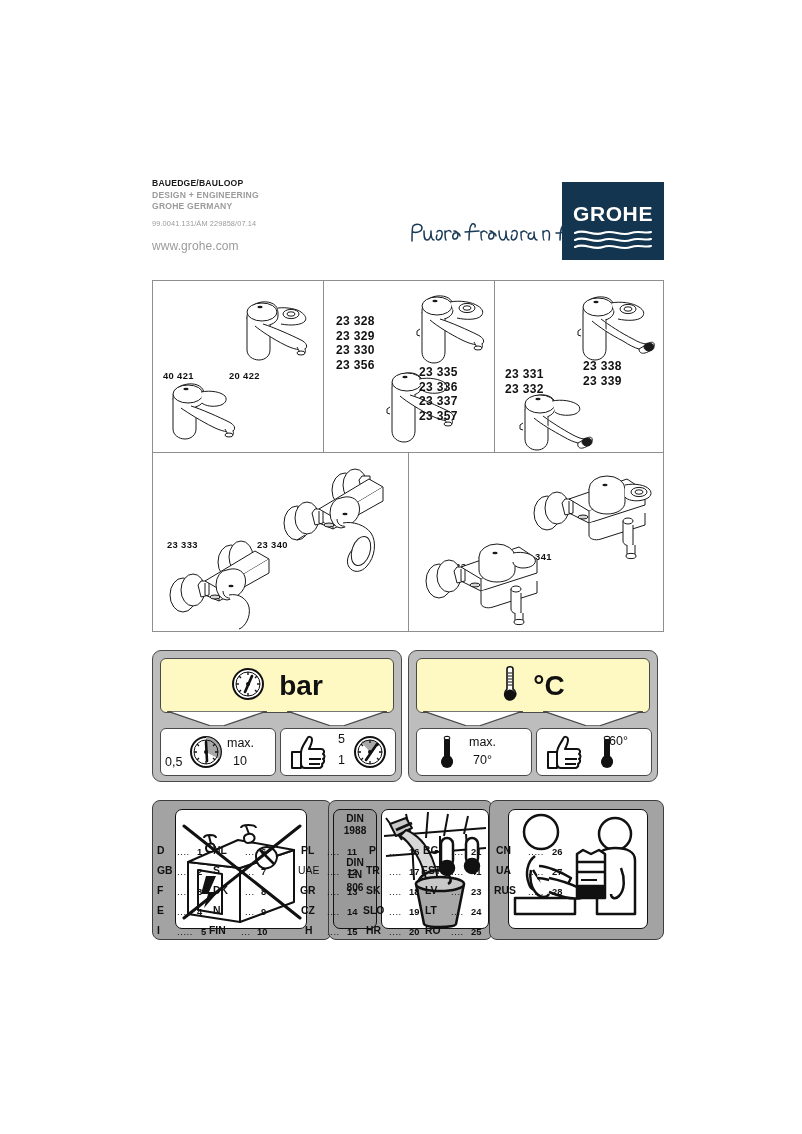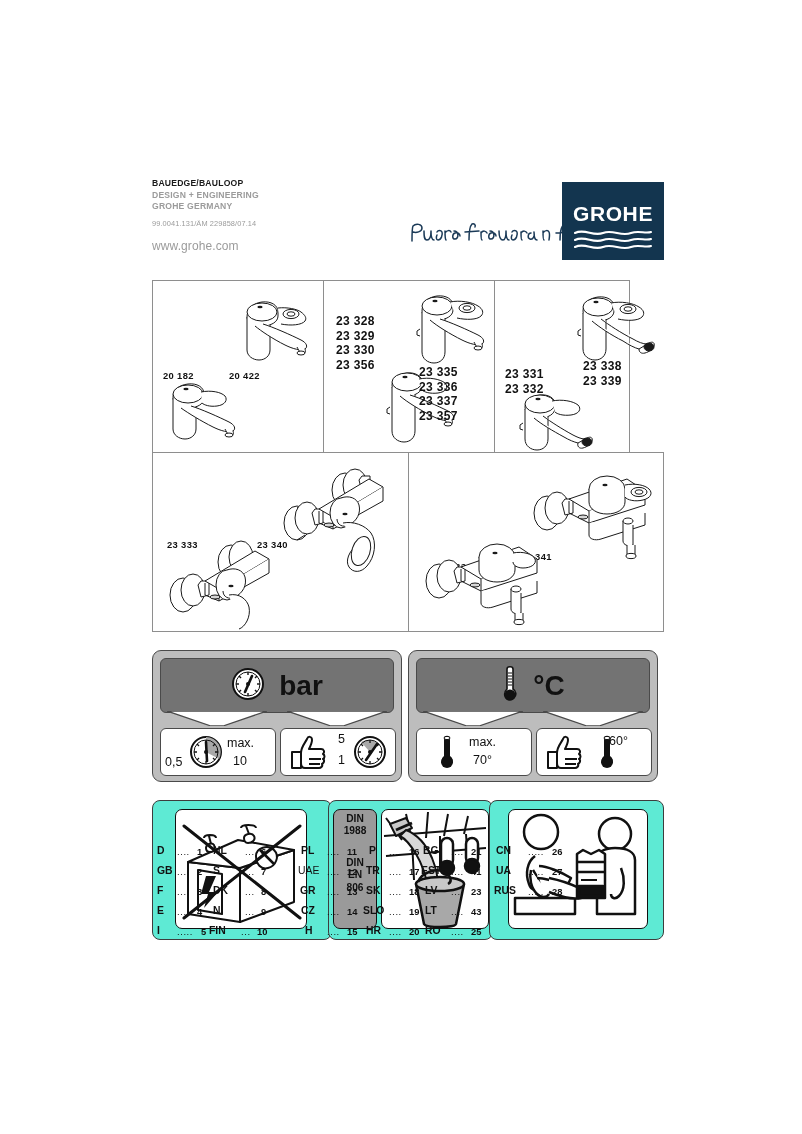--- a/index.html
+++ b/index.html
@@ -22,53 +22,53 @@
   .logo{position:absolute;left:410px;top:4px;width:102px;height:78px;background:#13354f;}
   .logo .lg-txt{position:absolute;left:0;right:0;top:20px;text-align:center;color:#fff;
       font-weight:bold;font-size:21px;letter-spacing:.6px;font-family:"Liberation Sans",sans-serif;}
   .logo .lg-wave{position:absolute;left:11px;top:46px;width:80px;height:22px;}
 
   
   .grid{position:absolute;left:152px;top:280px;width:512px;height:352px;}
   .cell{position:absolute;border:1px solid #8e8e8e;background:#fff;box-sizing:border-box;}
   .r1a{left:0;top:0;width:172px;height:173px;}
   .r1b{left:171px;top:0;width:172px;height:173px;}
-  .r1c{left:342px;top:0;width:136px;height:173px;}
+  .r1c{left:342px;top:0;width:170px;height:173px;}
   .r2a{left:0;top:172px;width:257px;height:180px;}
   .r2b{left:256px;top:172px;width:256px;height:180px;}
 
   .code{position:absolute;font-size:9.4px;font-weight:bold;color:#111;letter-spacing:.35px;
         white-space:nowrap;}
   .codeblock{position:absolute;font-size:12px;font-weight:bold;color:#111;letter-spacing:.35px;
         line-height:14.6px;white-space:nowrap;}
   .art{position:absolute;}
   .art svg{display:block;overflow:visible;}
 
   
   .specs{position:absolute;left:152px;top:650px;width:512px;height:132px;}
   .spec{position:absolute;top:0;width:250px;height:132px;background:#bdbdbd;
         border:1.6px solid #4a4a4a;border-radius:9px;box-sizing:border-box;}
   .spec.left{left:0;}
   .spec.right{left:256px;}
-  .spec-head{position:absolute;left:7px;top:7px;right:7px;height:55px;background:#737373;
+  .spec-head{position:absolute;left:7px;top:7px;right:7px;height:55px;background:#fef9c3;
         border:1.4px solid #4a4a4a;border-radius:6px;box-sizing:border-box;
         display:flex;align-items:center;justify-content:center;gap:14px;}
   .spec-head .unit{font-size:28px;font-weight:bold;color:#111;line-height:1;letter-spacing:0;}
   .spec-sub{position:absolute;top:77px;height:48px;background:#fff;border:1.4px solid #4a4a4a;
         border-radius:6px;box-sizing:border-box;overflow:hidden;}
   .sub-a{left:7px;width:116px;}
   .sub-b{left:127px;width:116px;}
   .arrow{position:absolute;top:60px;width:100px;height:15px;}
   .ar-a{left:14px;}
   .ar-b{left:134px;}
   .sv{position:absolute;font-weight:normal;color:#111;white-space:nowrap;}
 
   
   .langs{position:absolute;left:152px;top:800px;width:512px;height:140px;}
-  .lblock{position:absolute;top:0;height:140px;background:#5eead4;border:1.4px solid #3d3d3d;
+  .lblock{position:absolute;top:0;height:140px;background:#a3a3a3;border:1.4px solid #3d3d3d;
           border-radius:8px;box-sizing:border-box;}
   .lb1{left:0;width:180px;}
   .lb2{left:176px;width:165px;}
   .lb3{left:337px;width:175px;}
   .pict{position:absolute;background:#fff;border:1.6px solid #111;border-radius:7px;
         box-sizing:border-box;overflow:hidden;}
   .pict svg{display:block;}
   .lrow{position:absolute;font-weight:bold;color:#111;font-size:10.4px;white-space:nowrap;}
   .lnum{position:absolute;font-weight:bold;color:#111;font-size:9.4px;white-space:nowrap;}
   .dots{position:absolute;color:#111;font-size:9.4px;letter-spacing:.6px;white-space:nowrap;}
@@ -143,21 +143,21 @@
             <path d="M47 13 C56 12,66 14,70 17 C74 20,76 23,74 26 C71 30,60 31,50 29"></path>
             <ellipse cx="60" cy="19" rx="8" ry="4.6"></ellipse>
             <ellipse cx="60" cy="19" rx="4" ry="2.2"></ellipse>
             <ellipse cx="29" cy="12" rx="2.6" ry="1.3" fill="#1a1a1a" stroke="none"></ellipse>
             <path d="M24 31 C30 36,42 44,54 50 C62 54,70 56,74 54 C77 52,76 48,70 45 C60 40,42 32,32 29"></path>
             <path d="M66 52 C68 56,70 59,72 59 C74 59,75 56,74 54"></path>
             <ellipse cx="70" cy="58" rx="4" ry="2"></ellipse>
           </g>
         </svg>
       </div>
-      <div class="code" style="left:10px;top:89px;">20 182</div>
+      <div class="code" style="left:10px;top:89px;">40 421</div>
       <div class="code" style="left:76px;top:89px;">20 422</div>
       <div class="art" style="left:8px;top:98px;">
         <svg width="86" height="72" viewBox="0 0 86 72">
           <g fill="#fff" stroke="#1a1a1a" stroke-width="1" stroke-linejoin="round">
             <path d="M12 18 C12 11,18 6,27 5 C36 4,43 8,43 15 L43 19 C43 25,36 29,27 29 C18 29,12 25,12 18 Z"></path>
             <path d="M12 19 L12 50 C12 56,18 60,24 60 C30 60,35 56,35 50 L35 27"></path>
             <ellipse cx="27" cy="15" rx="15" ry="9"></ellipse>
             <ellipse cx="25" cy="10" rx="2.6" ry="1.3" fill="#1a1a1a" stroke="none"></ellipse>
             <path d="M40 13 C50 11,60 13,64 17 C67 21,64 26,56 27 C49 28,43 26,41 24"></path>
             <path d="M20 29 C27 34,40 42,52 48 C60 52,68 54,72 52 C75 50,74 46,68 43 C58 38,40 30,30 27"></path>
@@ -644,21 +644,21 @@
       <div class="lrow" style="left:96px;top:84px;">LV</div>
       <div class="lrow" style="left:96px;top:104px;">LT</div>
       <div class="lrow" style="left:96px;top:124px;">RO</div>
       <div class="dots" style="left:122px;top:45px;">....</div>
         <div class="lnum" style="left:142px;top:45px;">21</div>
       <div class="dots" style="left:122px;top:65px;">....</div>
         <div class="lnum" style="left:142px;top:65px;">41</div>
       <div class="dots" style="left:122px;top:85px;">....</div>
         <div class="lnum" style="left:142px;top:85px;">23</div>
       <div class="dots" style="left:122px;top:105px;">....</div>
-        <div class="lnum" style="left:142px;top:105px;">43</div>
+        <div class="lnum" style="left:142px;top:105px;">24</div>
       <div class="dots" style="left:122px;top:125px;">....</div>
         <div class="lnum" style="left:142px;top:125px;">25</div>
     </div>
 
     <div class="lblock lb3">
       <div class="pict" style="left:18px;top:8px;width:140px;height:120px;">
         <svg width="140" height="120" viewBox="0 0 140 120">
           <g fill="#fff" stroke="#111" stroke-width="2.5" stroke-linejoin="round">
             <circle cx="32" cy="22" r="17"></circle>
             <circle cx="106" cy="24" r="16"></circle>

